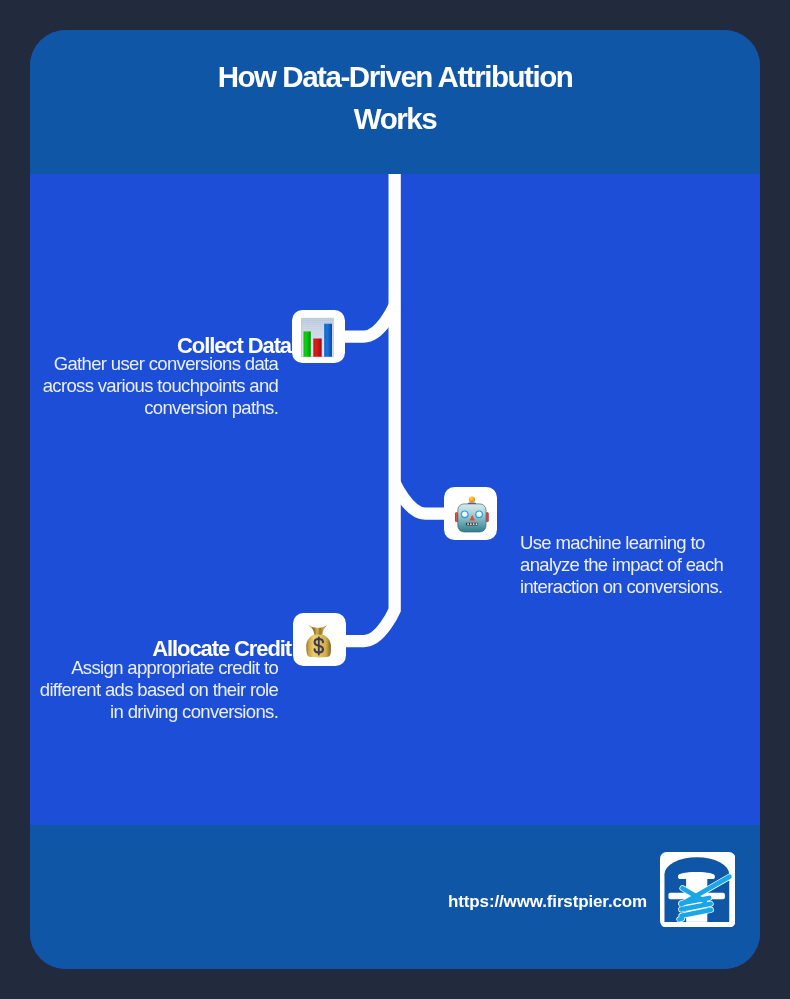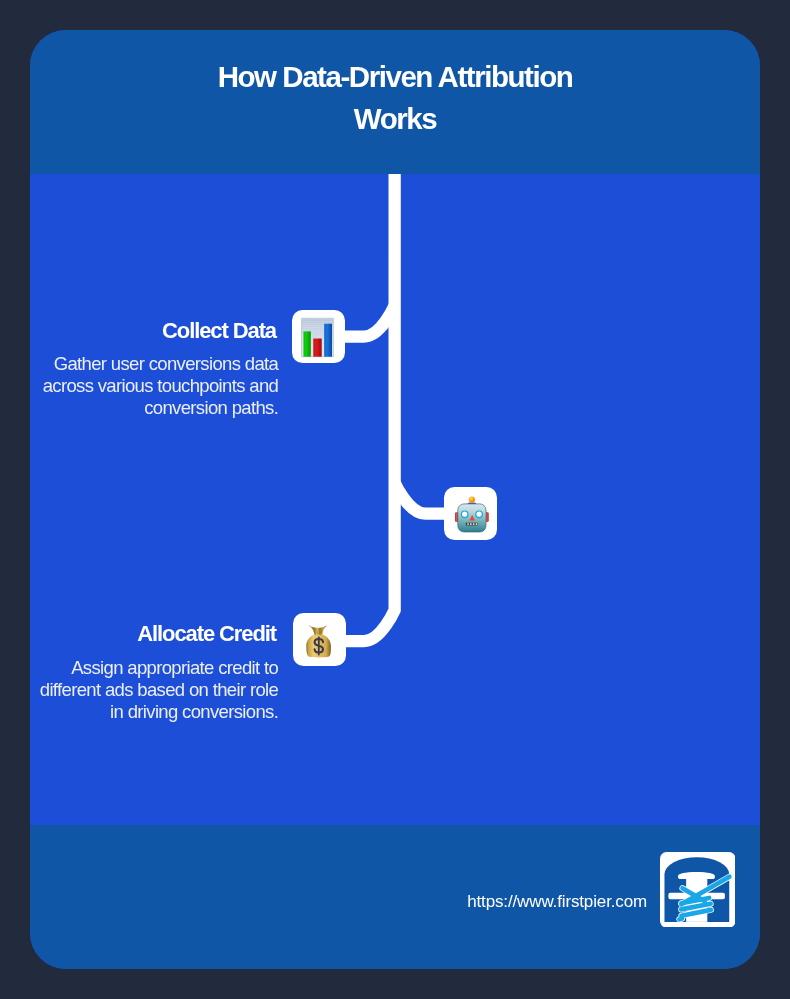--- a/index.html
+++ b/index.html
@@ -33,21 +33,21 @@
   .connector{position:absolute;left:0;top:0;width:730px;height:939px;}
   .icon-box{
     position:absolute;width:53.3px;height:53.2px;border-radius:10.5px;
     background:#ffffff;
     display:flex;align-items:center;justify-content:center;
     overflow:hidden;
   }
   .icon-box svg{display:block;}
 
   .step-head{
-    position:absolute;margin:0;padding:0;
+    position:absolute;margin:15px;padding:0;
     font-size:22px;line-height:22px;font-weight:bold;color:#ffffff;
     letter-spacing:-1.1px;white-space:nowrap;
   }
   .step-body{
     position:absolute;margin:0;padding:0;
     font-size:18.5px;line-height:22.3px;color:#eceff4;
     letter-spacing:-0.65px;
   }
   .right-align{text-align:right;}
   .left-align{text-align:left;}
@@ -58,21 +58,21 @@
     background:#1056a6;
   }
   .brand-name{
     position:absolute;right:113px;top:839.7px;width:300px;
     text-align:right;color:#ffffff;white-space:nowrap;
     font-size:20px;line-height:20px;font-weight:bold;letter-spacing:-1.37px;
   }
   .brand-url{
     position:absolute;right:113px;top:862.7px;width:400px;
     text-align:right;color:#ffffff;white-space:nowrap;
-    font-size:17px;line-height:17px;font-weight:normal;letter-spacing:-0.14px;
+    font-size:17px;line-height:17px;font-weight:bold;letter-spacing:-0.14px;
   }
   .logo{position:absolute;left:629.8px;top:821.6px;width:75.5px;height:75.6px;display:block;}
 </style>
 </head>
 <body>
 
 <div class="stage">
   <div class="card">
 
     <div class="header">
@@ -173,20 +173,21 @@
 
         <rect x="21.9" y="35.7" width="11.8" height="2.9" rx="0.5" fill="#3d3b39"></rect>
         <g fill="#e9e5de">
           <rect x="23.3" y="36.3" width="1.5" height="1.7"></rect>
           <rect x="26.1" y="36.3" width="1.5" height="1.7"></rect>
           <rect x="28.9" y="36.3" width="1.5" height="1.7"></rect>
           <rect x="31.7" y="36.3" width="1.5" height="1.7"></rect>
         </g>
       </svg>
     </div>
+    <p class="step-body left-align" style="left:490px;top:501.9px;width:215px;">Use machine learning to analyze the impact of each interaction on conversions.</p>
 
     <div class="icon-box" style="left:262.7px;top:583.2px;">
       <svg class="emoji-svg" width="53" height="53" viewBox="0 0 53 53">
         <defs>
           <linearGradient id="g-bag" x1="0" y1="0" x2="1" y2="0">
             <stop offset="0" stop-color="#8d6c26"></stop>
               <stop offset="0.09" stop-color="#c7a345"></stop>
               <stop offset="0.30" stop-color="#edcd6e"></stop>
               <stop offset="0.52" stop-color="#e2bd5c"></stop>
               <stop offset="0.80" stop-color="#d4ae4e"></stop>

